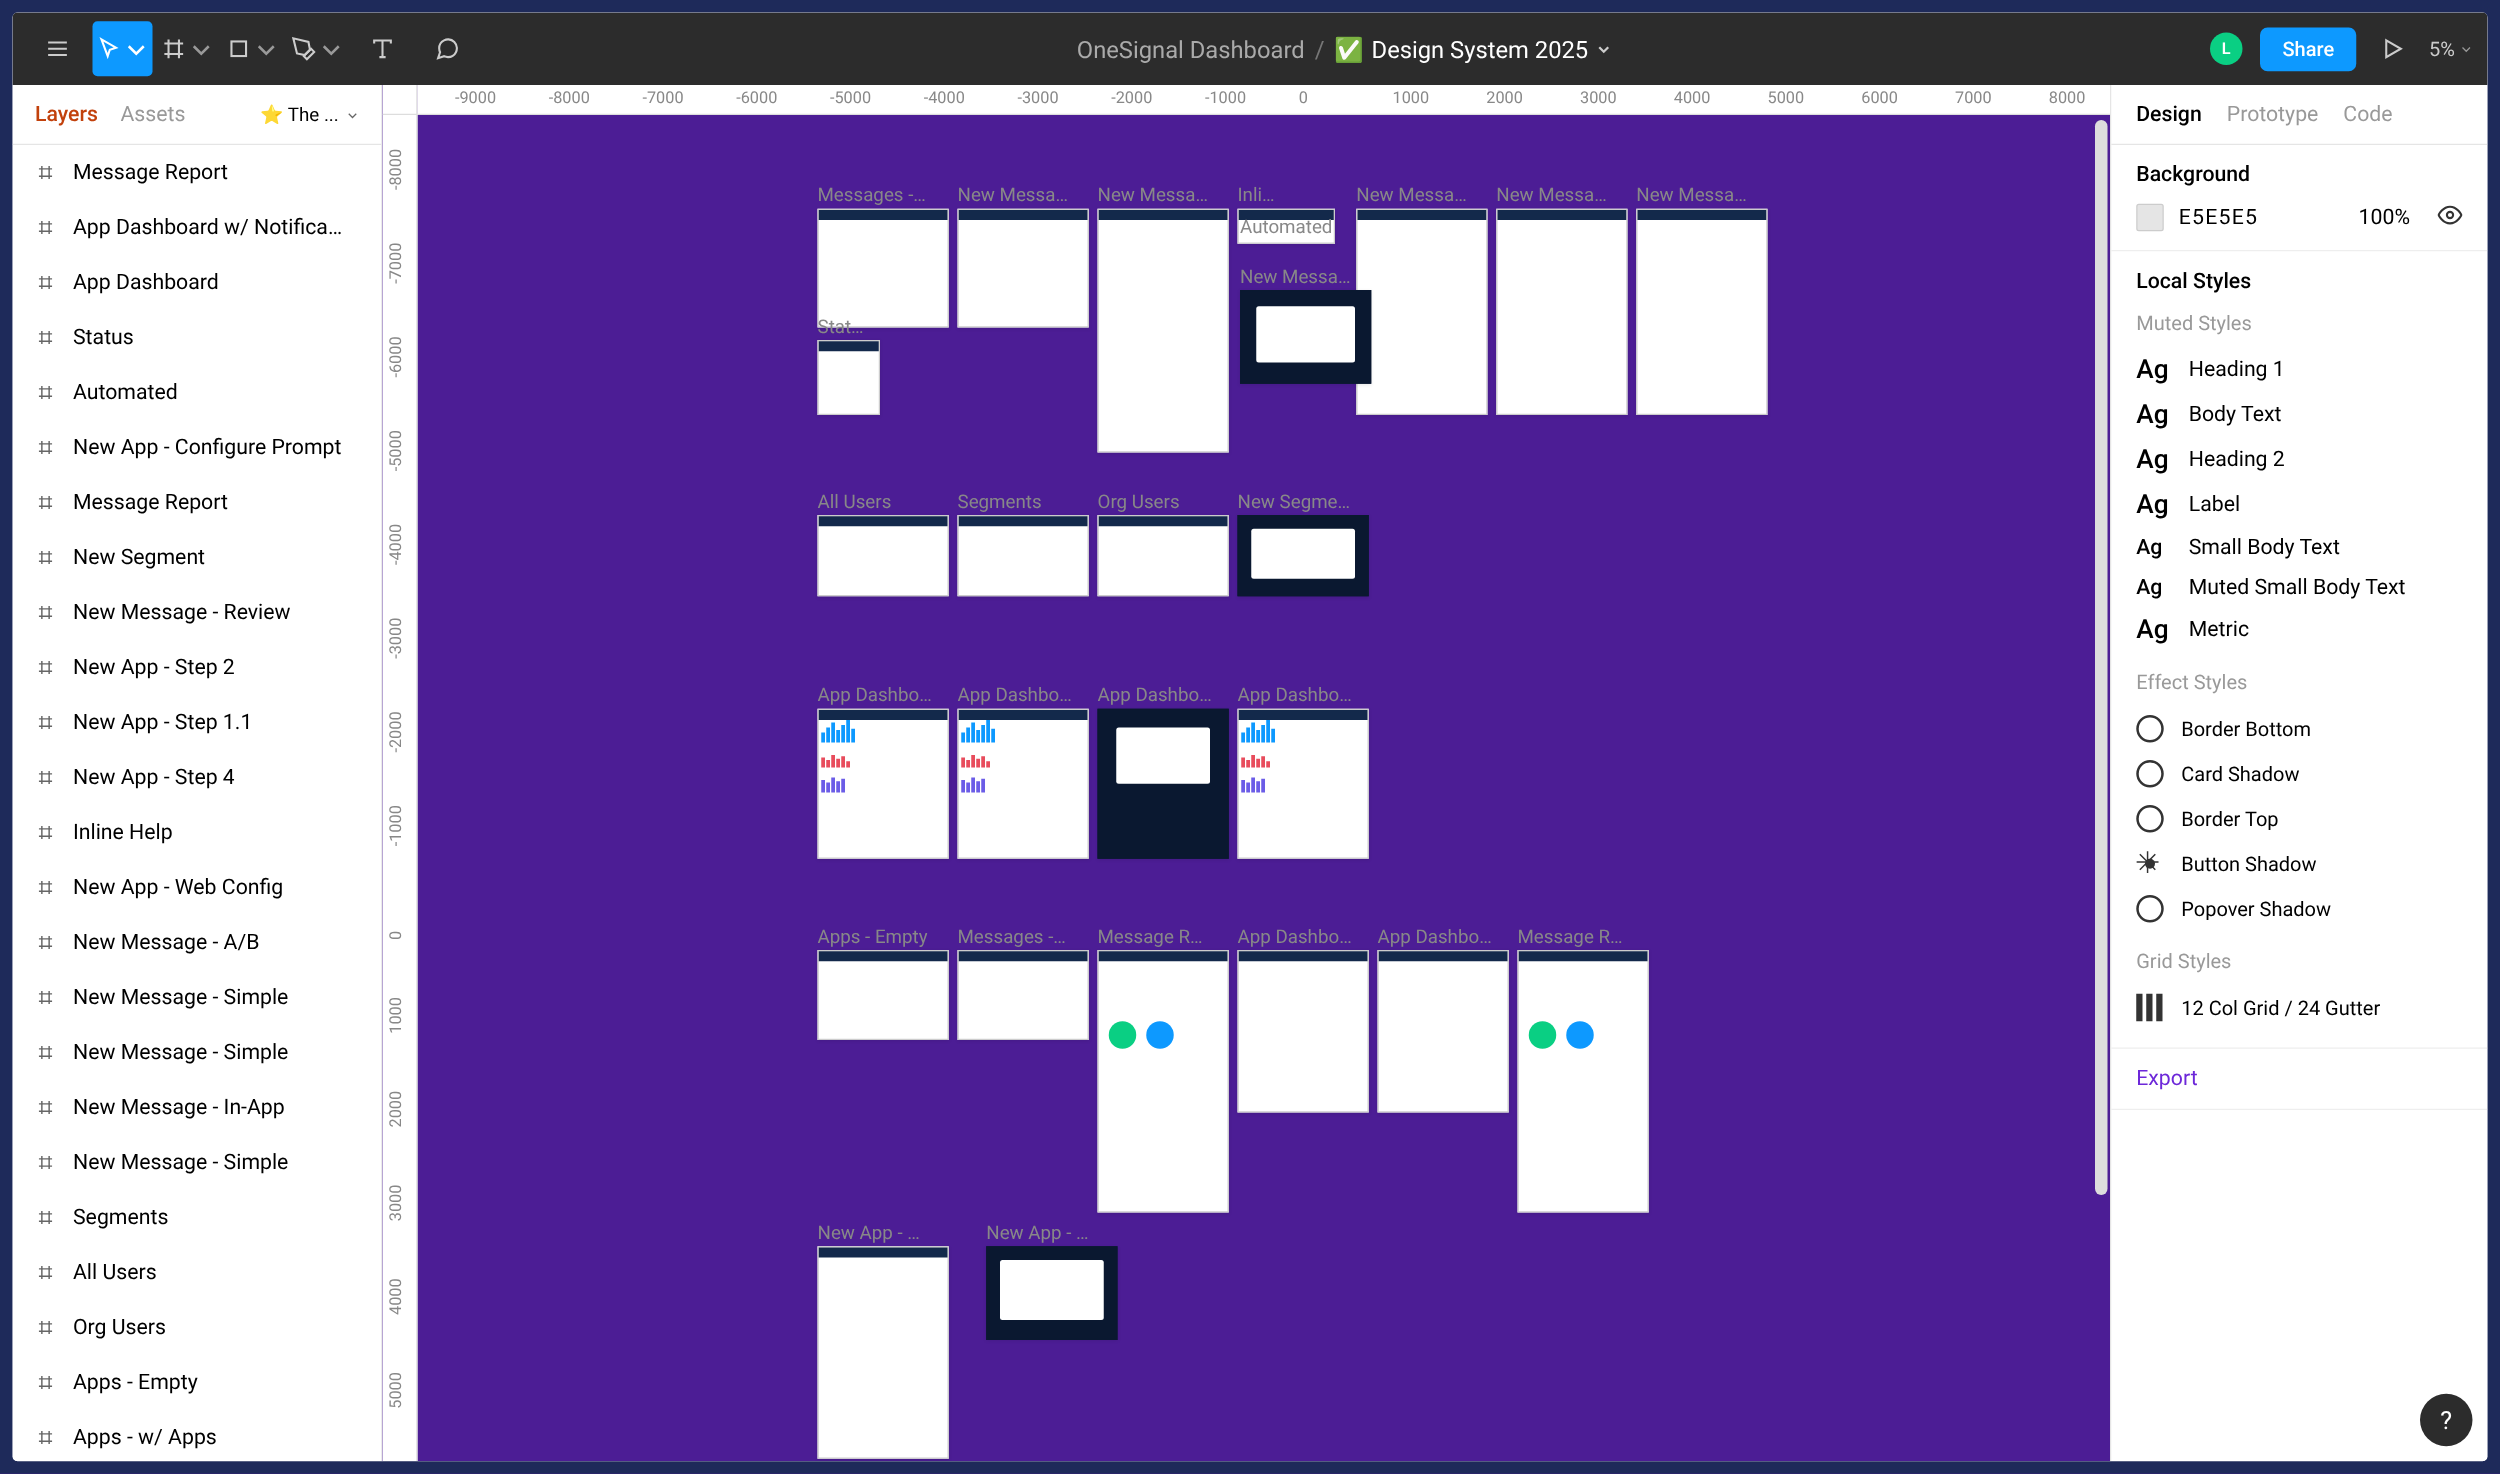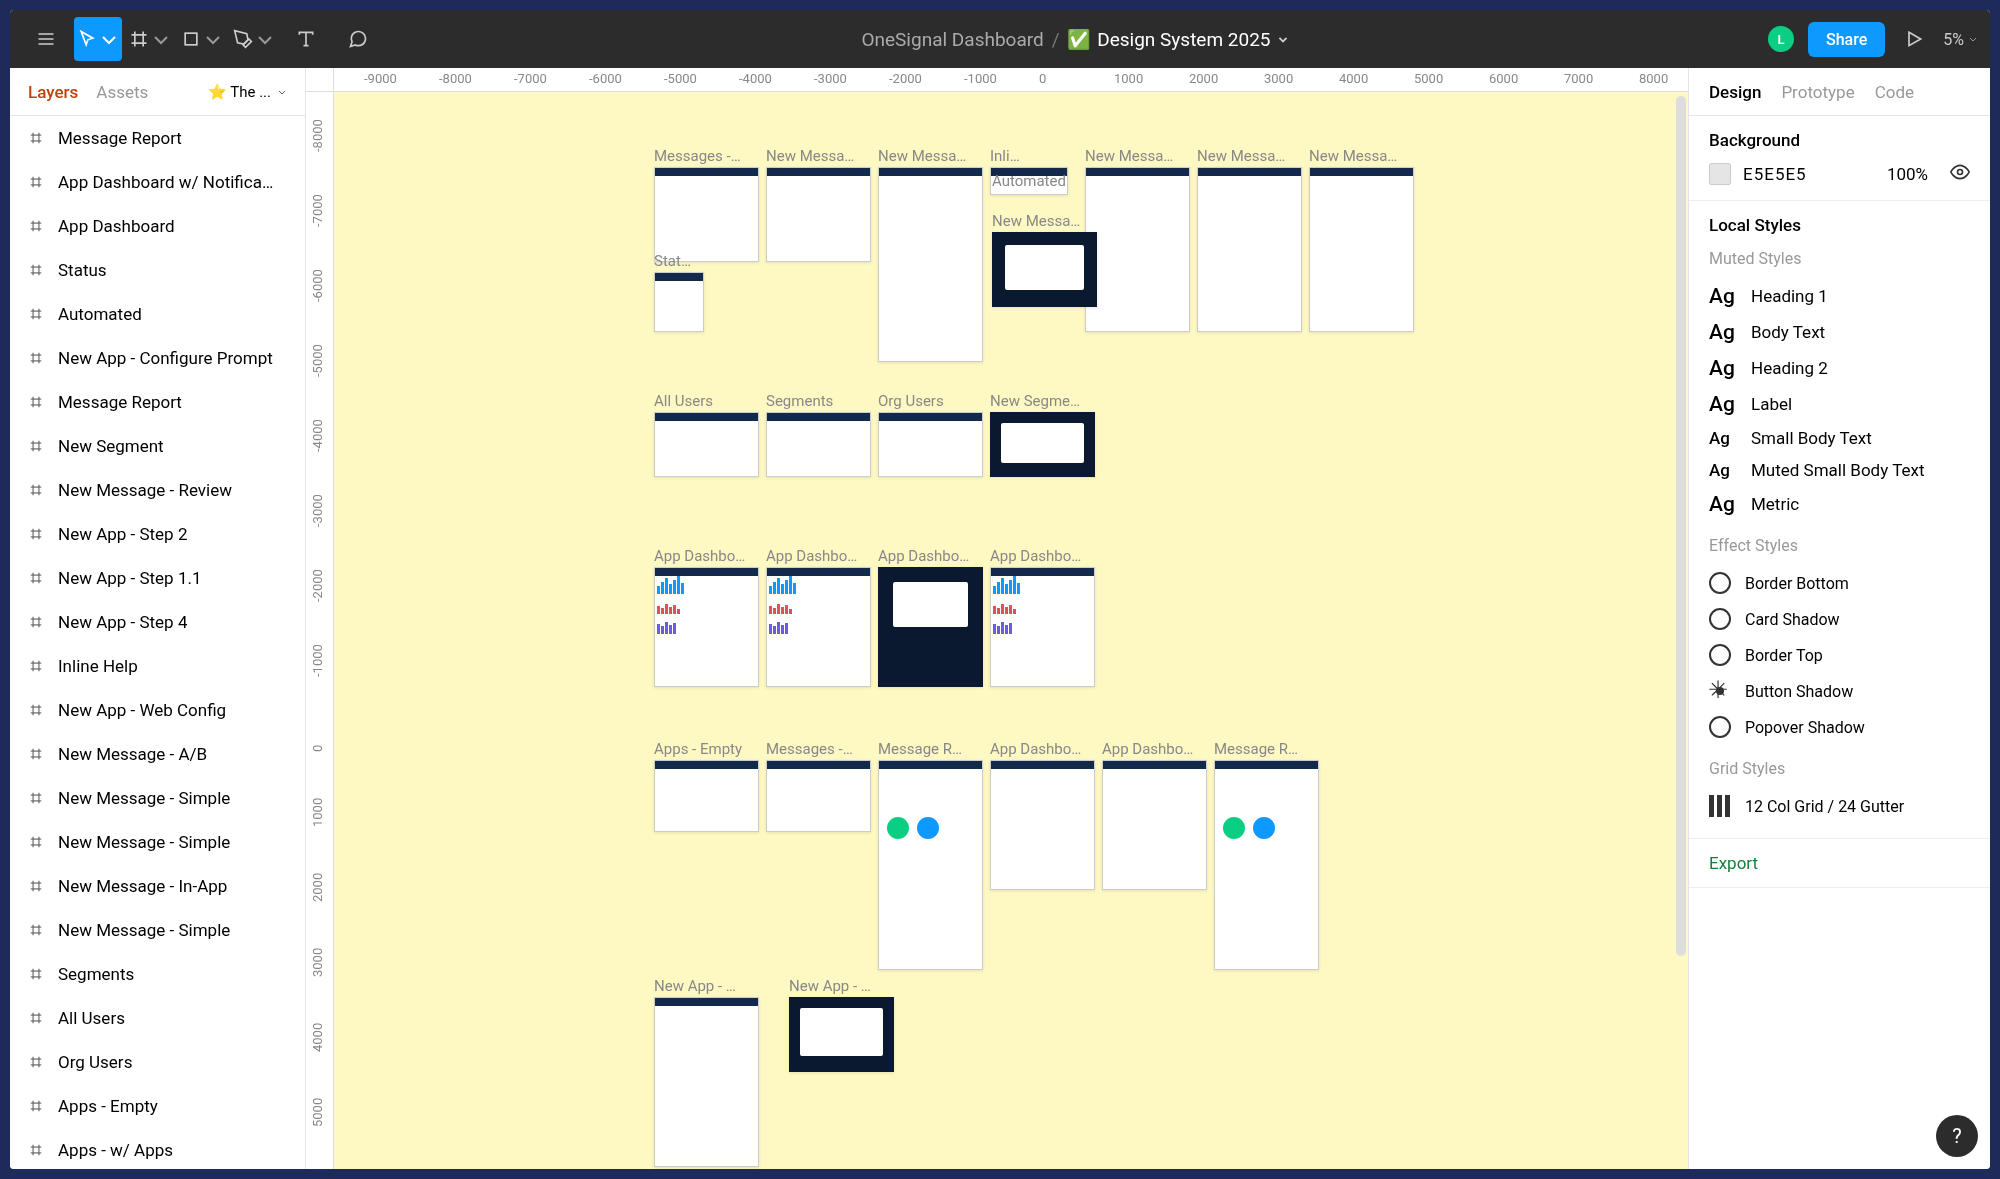--- a/index.html
+++ b/index.html
@@ -31,21 +31,21 @@
 .left-tabs { height: 48px; display: flex; align-items: center; padding: 0 18px; gap: 18px; border-bottom: 1px solid #e5e5e5; }
 .left-tab { font-size: 17px; color: #999; cursor: pointer; }
 .left-tab.active { color: #c2410c; font-weight: 500; }
 .page-selector { margin-left: auto; display: flex; align-items: center; gap: 6px; font-size: 15px; cursor: pointer; }
 .layers { flex: 1; overflow: auto; }
 .layer-item { height: 44px; display: flex; align-items: center; gap: 14px; padding: 0 18px; font-size: 17px; cursor: pointer; }
 .frame-icon { width: 16px; height: 16px; display: inline-flex; align-items: center; justify-content: center; color: #666; }
 .layer-item span.label { white-space: nowrap; overflow: hidden; text-overflow: ellipsis; }
 
 
-.canvas-wrap { flex: 1; position: relative; background: #fef9c3; overflow: hidden; }
+.canvas-wrap { flex: 1; position: relative; background: #4c1d95; overflow: hidden; }
 .ruler-h { position: absolute; top: 0; left: 28px; right: 0; height: 24px; background: #fff; border-bottom: 1px solid #ddd; display: flex; font-size: 13px; color: #888; }
 .ruler-h .tick { position: absolute; top: 3px; }
 .ruler-v { position: absolute; top: 24px; left: 0; width: 28px; bottom: 0; background: #fff; border-right: 1px solid #ddd; font-size: 13px; color: #888; }
 .ruler-v .tick { position: absolute; left: 4px; transform: rotate(-90deg); transform-origin: left top; }
 .ruler-corner { position: absolute; top:0; left:0; width:28px; height:24px; background:#fff; border-right:1px solid #ddd; border-bottom:1px solid #ddd; }
 .canvas { position: absolute; top: 24px; left: 28px; right: 0; bottom: 0; }
 .frame-label { position: absolute; font-size: 15px; color: #888; white-space: nowrap; overflow: hidden; text-overflow: ellipsis; }
 .frame { position: absolute; background: #fff; border: 1px solid #ccc; box-shadow: 0 1px 3px rgba(0,0,0,0.1); }
 .frame.dark { background: #0a1830; border-color: #0a1830; }
 .frame-top { height: 8px; background: #13294b; }
@@ -759,21 +759,21 @@
         <div class="effect-style">
           <span class="grid-icon">
               <i></i>
               <i></i>
               <i></i>
             </span>
           <span class="name">12 Col Grid / 24 Gutter</span>
         </div>
       </div>
       <div class="section" style="border-top:1px solid #eee">
-        <div class="section-title" style="color:#15803d;font-weight:400;margin:0">Export</div>
+        <div class="section-title" style="color:#6d28d9;font-weight:400;margin:0">Export</div>
       </div>
       <div class="help-btn">
           <span>?</span>
         </div>
     </div>
 
   </div>
 </div>
 
 </body></html>

